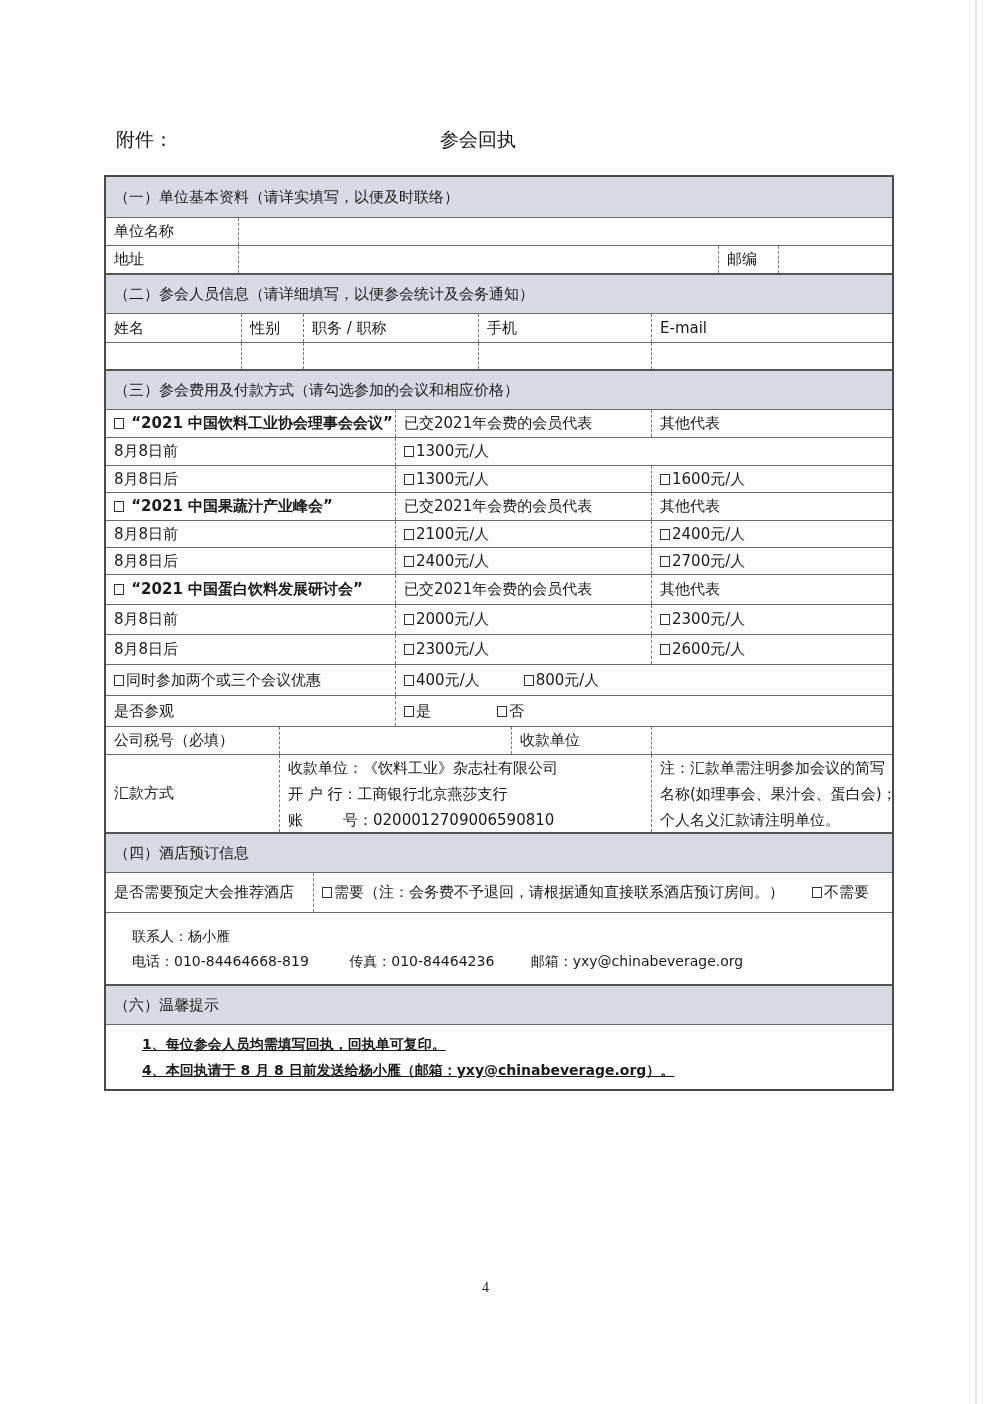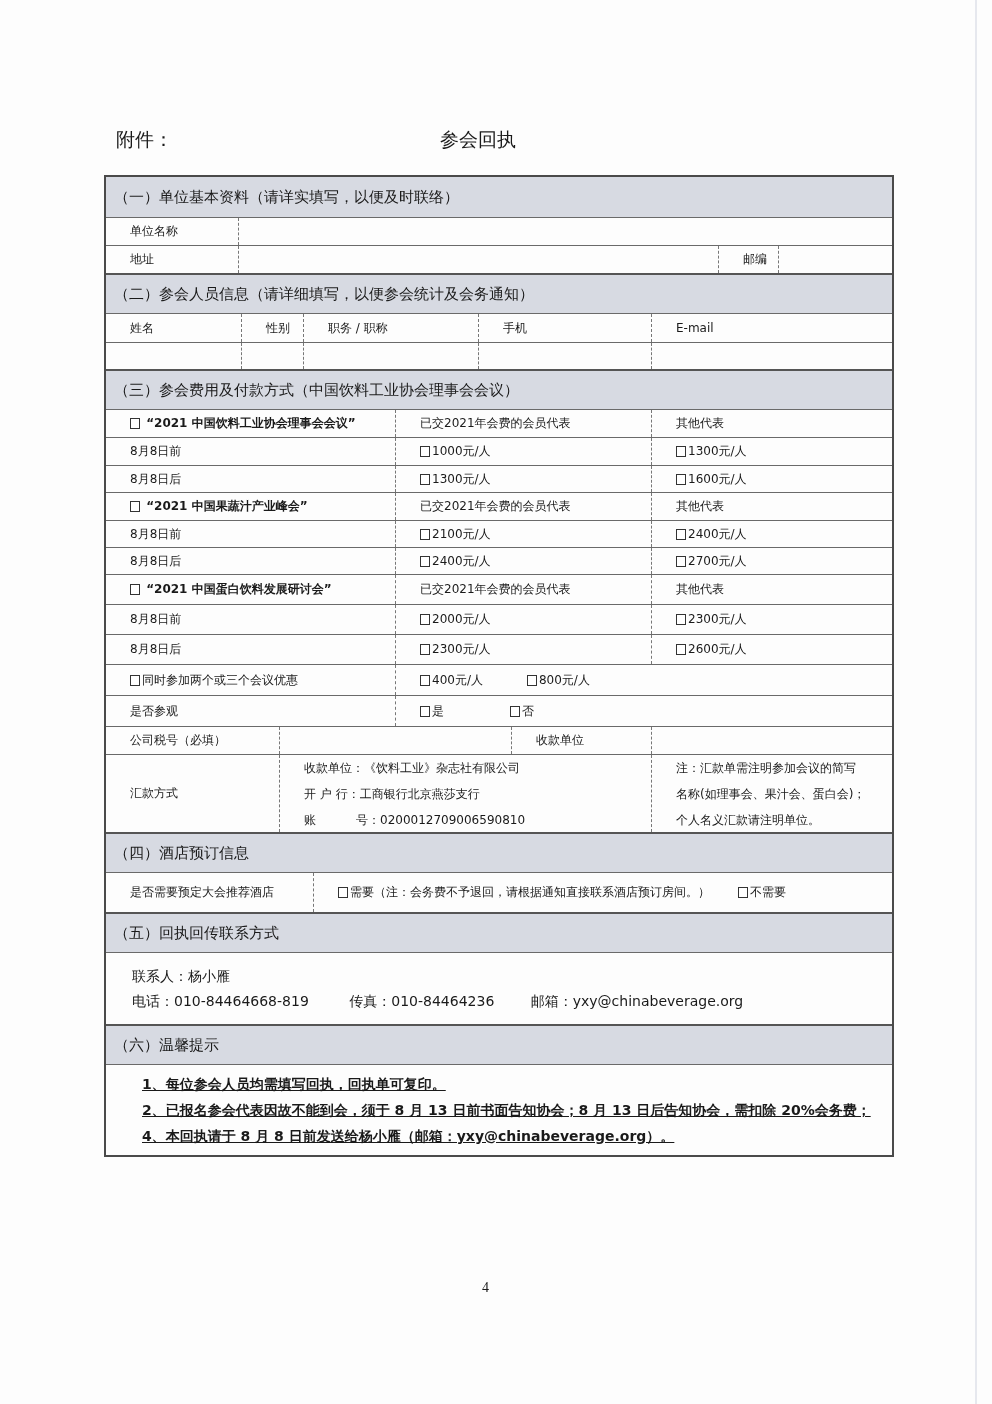--- a/index.html
+++ b/index.html
@@ -10,21 +10,21 @@
   .edge-line { position:absolute; left:975px; top:0; width:2px; height:1404px; background:#e6e8ee; }
   .fujian { position:absolute; left:116px; top:127px; font-size:19px; }
   .title { position:absolute; left:440px; top:127px; font-size:19px; }
   .page-num { position:absolute; left:482px; top:1280px; font-size:14px; font-family:"Liberation Serif", serif; }
 
   .form { position:absolute; left:104px; top:175px; width:790px; border:2px solid #4a4a4a; box-sizing:border-box; }
   .row { display:flex; border-top:1px solid #6a6a6a; box-sizing:border-box; }
   .row:first-child { border-top:none; }
   .row.sec { background:#d7dae2; height:40px; align-items:center; border-top:2px solid #555; font-size:15px; padding-left:8px; }
   .row.sec:first-child { border-top:none; }
-  .cell { border-left:1px dashed #777; box-sizing:border-box; display:flex; align-items:center; padding-left:24px; font-size:12px; overflow:hidden; white-space:nowrap; }
+  .cell { border-left:1px dashed #777; box-sizing:border-box; display:flex; align-items:center; padding-left:8px; font-size:15px; overflow:hidden; white-space:nowrap; }
   .cell:first-child { border-left:none; }
   .cb { display:inline-block; width:10px; height:11px; border:1px solid #333; margin-right:2px; vertical-align:-1px; box-sizing:border-box; background:#fff; }
   .gap { display:inline-block; width:44px; }
   .gap2 { display:inline-block; width:66px; }
   .bold { font-weight:bold; }
   .multi { flex-direction:column; align-items:flex-start; justify-content:flex-start; line-height:26px; }
   .contact { flex-direction:column; align-items:flex-start; justify-content:center; padding-left:26px; line-height:25px; font-size:14px; }
   .tips { display:block; padding:6px 8px 6px 8px; font-size:14px; line-height:26px; white-space:normal; }
   .tips p { margin:0; font-weight:bold; }
   .tips .ind { text-indent:28px;text-decoration:underline; }
@@ -60,33 +60,29 @@
     <div class="cell" style="flex:1">E-mail</div>
   </div>
   <div class="row" style="height:27px">
     <div class="cell" style="width:135px"></div>
     <div class="cell" style="width:62px"></div>
     <div class="cell" style="width:175px"></div>
     <div class="cell" style="width:173px"></div>
     <div class="cell" style="flex:1"></div>
   </div>
 
-  <div class="row sec">（三）参会费用及付款方式（中国饮料工业协会理事会会议）</div>
+  <div class="row sec">（三）参会费用及付款方式（请勾选参加的会议和相应价格）</div>
 
   <div class="row" style="height:28px">
     <div class="cell bold" style="width:289px"><span class="cb"></span>&nbsp;<span>“2021 中国饮料工业协会理事会会议”</span></div>
     <div class="cell" style="width:256px">已交2021年会费的会员代表</div>
     <div class="cell" style="flex:1">其他代表</div>
   </div>
   <div class="row" style="height:28px">
     <div class="cell" style="width:289px">8月8日前</div>
-    <div class="cell" style="width:256px">
-        <span class="cb"></span>
-        <span>1000元/人</span>
-      </div>
     <div class="cell" style="flex:1">
         <span class="cb"></span>
         <span>1300元/人</span>
       </div>
   </div>
   <div class="row" style="height:27px">
     <div class="cell" style="width:289px">8月8日后</div>
     <div class="cell" style="width:256px">
         <span class="cb"></span>
         <span>1300元/人</span>
@@ -204,35 +200,33 @@
     <div class="cell" style="width:207px">是否需要预定大会推荐酒店</div>
     <div class="cell" style="flex:1">
       <span class="cb"></span>
         <span>需要（注：会务费不予退回，请根据通知直接联系酒店预订房间。）</span>
         <span style="display:inline-block;width:28px"></span>
       <span class="cb"></span>
         <span>不需要</span>
     </div>
   </div>
 
-  <div class="row sec">（五）回执回传联系方式</div>
   <div class="row" style="height:72px">
     <div class="cell contact" style="flex:1">
       <span>联系人：杨小雁</span>
       <span>
         <span>电话：010-84464668-819</span><span style="display:inline-block;width:36px"></span>
         <span>传真：010-84464236</span><span style="display:inline-block;width:32px"></span>
         <span>邮箱：yxy@chinabeverage.org</span>
       </span>
     </div>
   </div>
 
   <div class="row sec">（六）温馨提示</div>
   <div class="row">
     <div class="cell tips" style="flex:1">
       <p class="ind">1、每位参会人员均需填写回执，回执单可复印。</p>
-      <p class="ind">2、已报名参会代表因故不能到会，须于 8 月 13 日前书面告知协会；8 月 13 日后告知协会，需扣除 20%会务费；</p>
       <p class="ind">4、本回执请于 8 月 8 日前发送给杨小雁（邮箱：yxy@chinabeverage.org）。</p>
     </div>
   </div>
 </div>
 
 <div class="page-num">4</div>
 
 </body></html>

